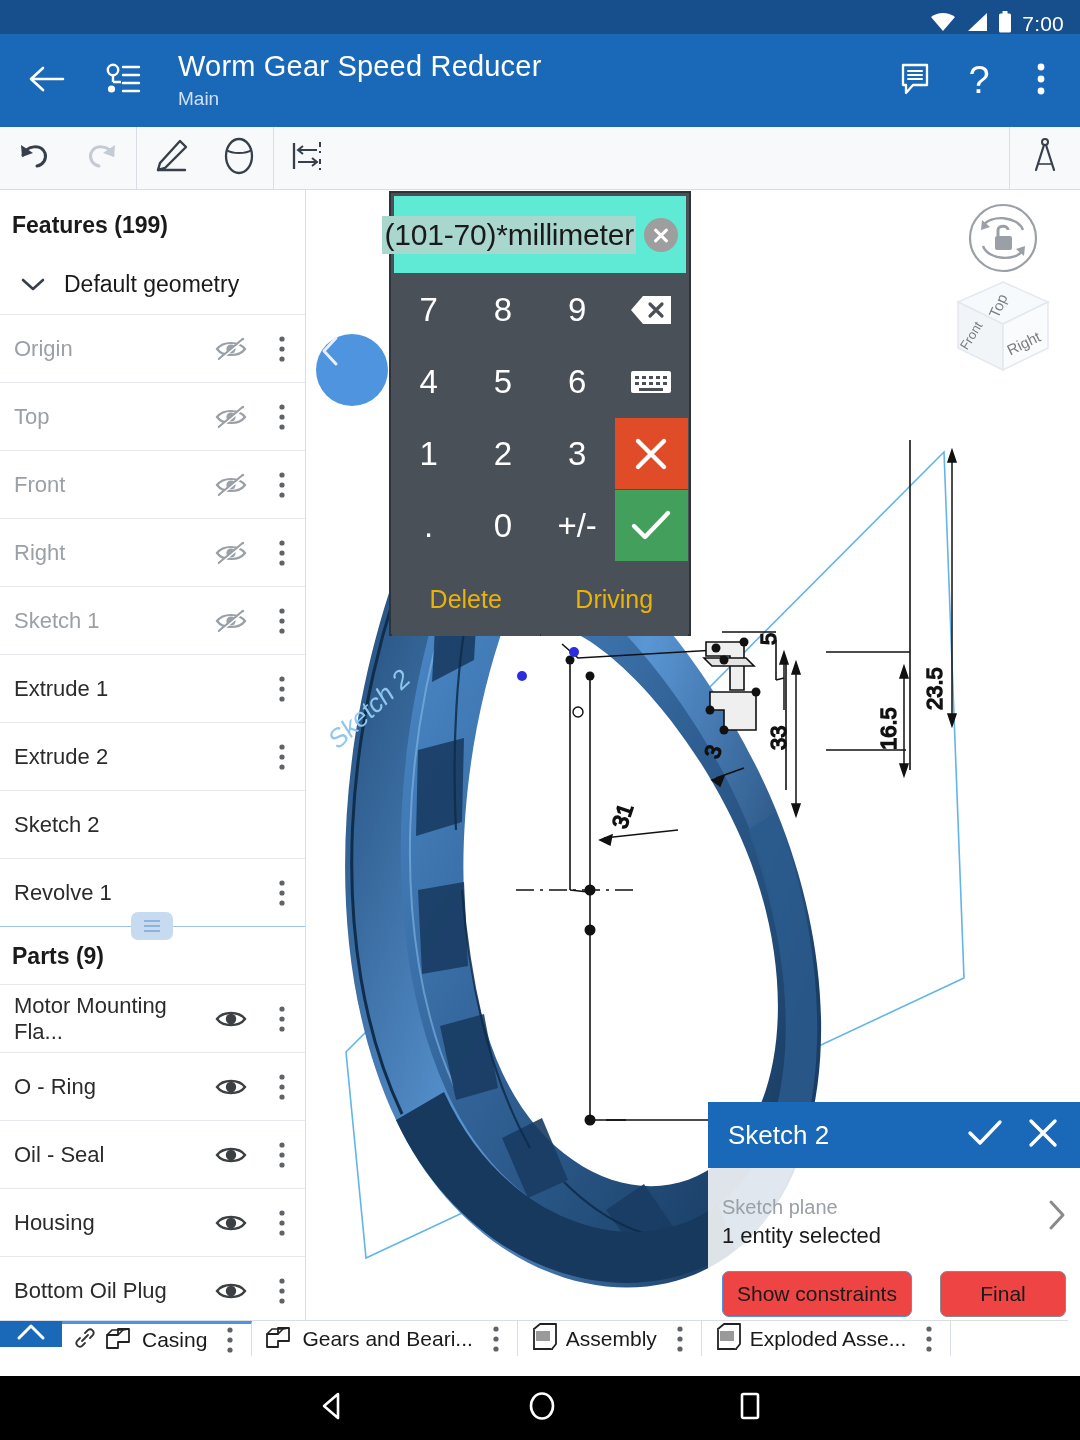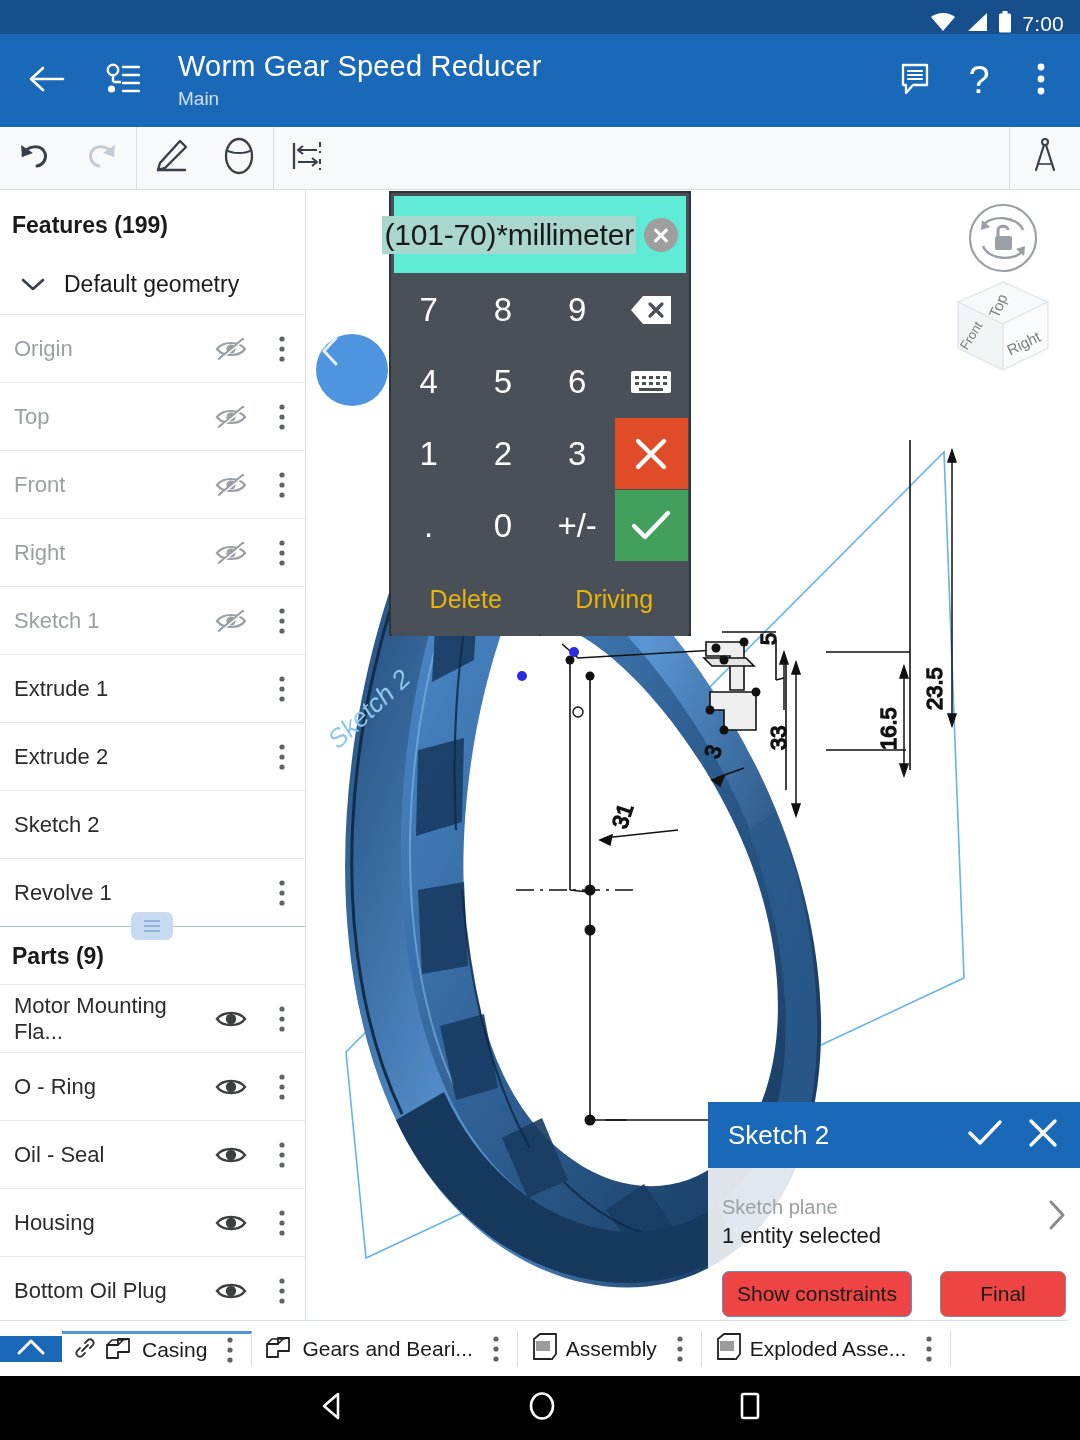--- a/index.html
+++ b/index.html
@@ -145,21 +145,21 @@
     height: 46px; padding: 0 14px; background: #ef4444;
     display: flex; align-items: center; justify-content: center;
     font-size: 21px; color: #1A1A1A; border-radius: 7px;
   }
   .dlg-btn.b1 { border: 1px solid #4F94DF; }
   .dlg-btn.b2 { border: 1px solid #8A8A8A; width: 126px; }
 
   
   .tabbar {
     position: absolute; top: 1320px; left: 0; width: 1068px; height: 56px;
-    background: #fff; display: flex; align-items: center;
+    background: #fff; display: flex; align-items: flex-start;
     border-top: 1px solid #D8DEE4;
   }
   .tb-up {
     width: 62px; background: #1A68B8; display:flex; align-items:center; justify-content:center;
   }
   .tab {
     display: flex; align-items: center; gap: 8px; padding: 0 6px 0 12px;
     border-right: 1px solid #D8DEE4; position: relative;
   }
   .tab.active { border-top: 3px solid #4F94DF; }

